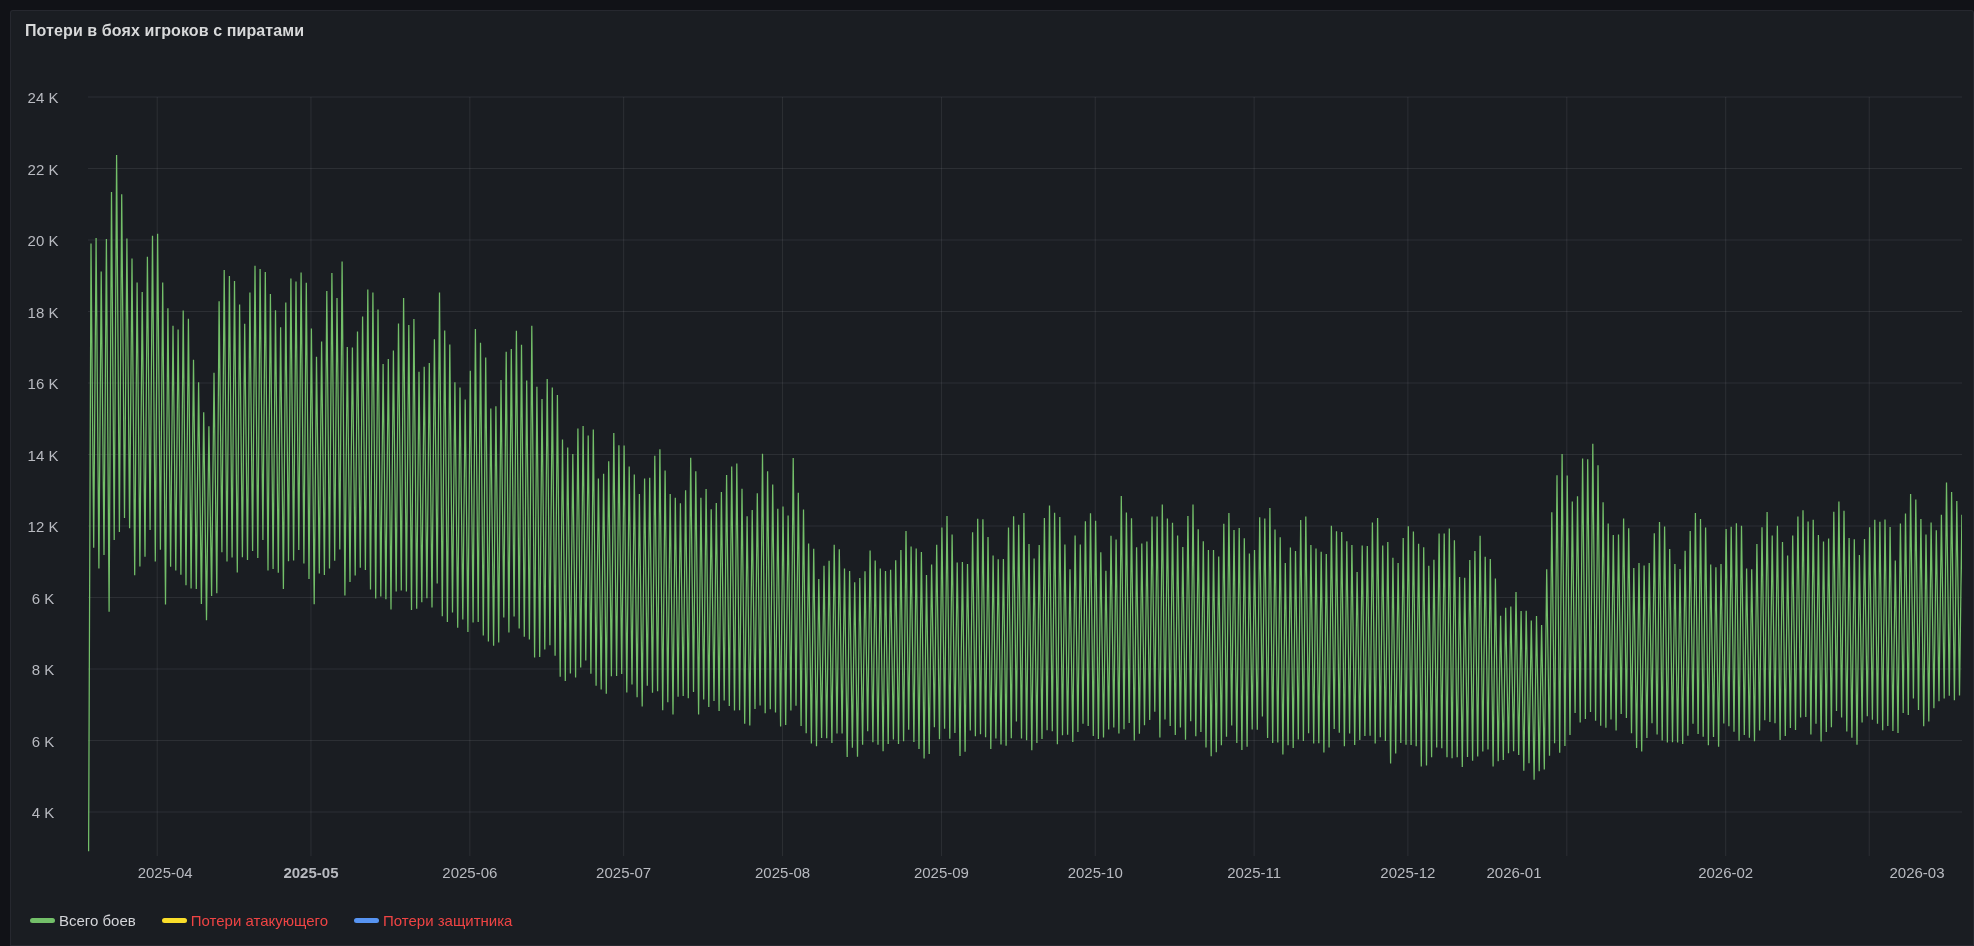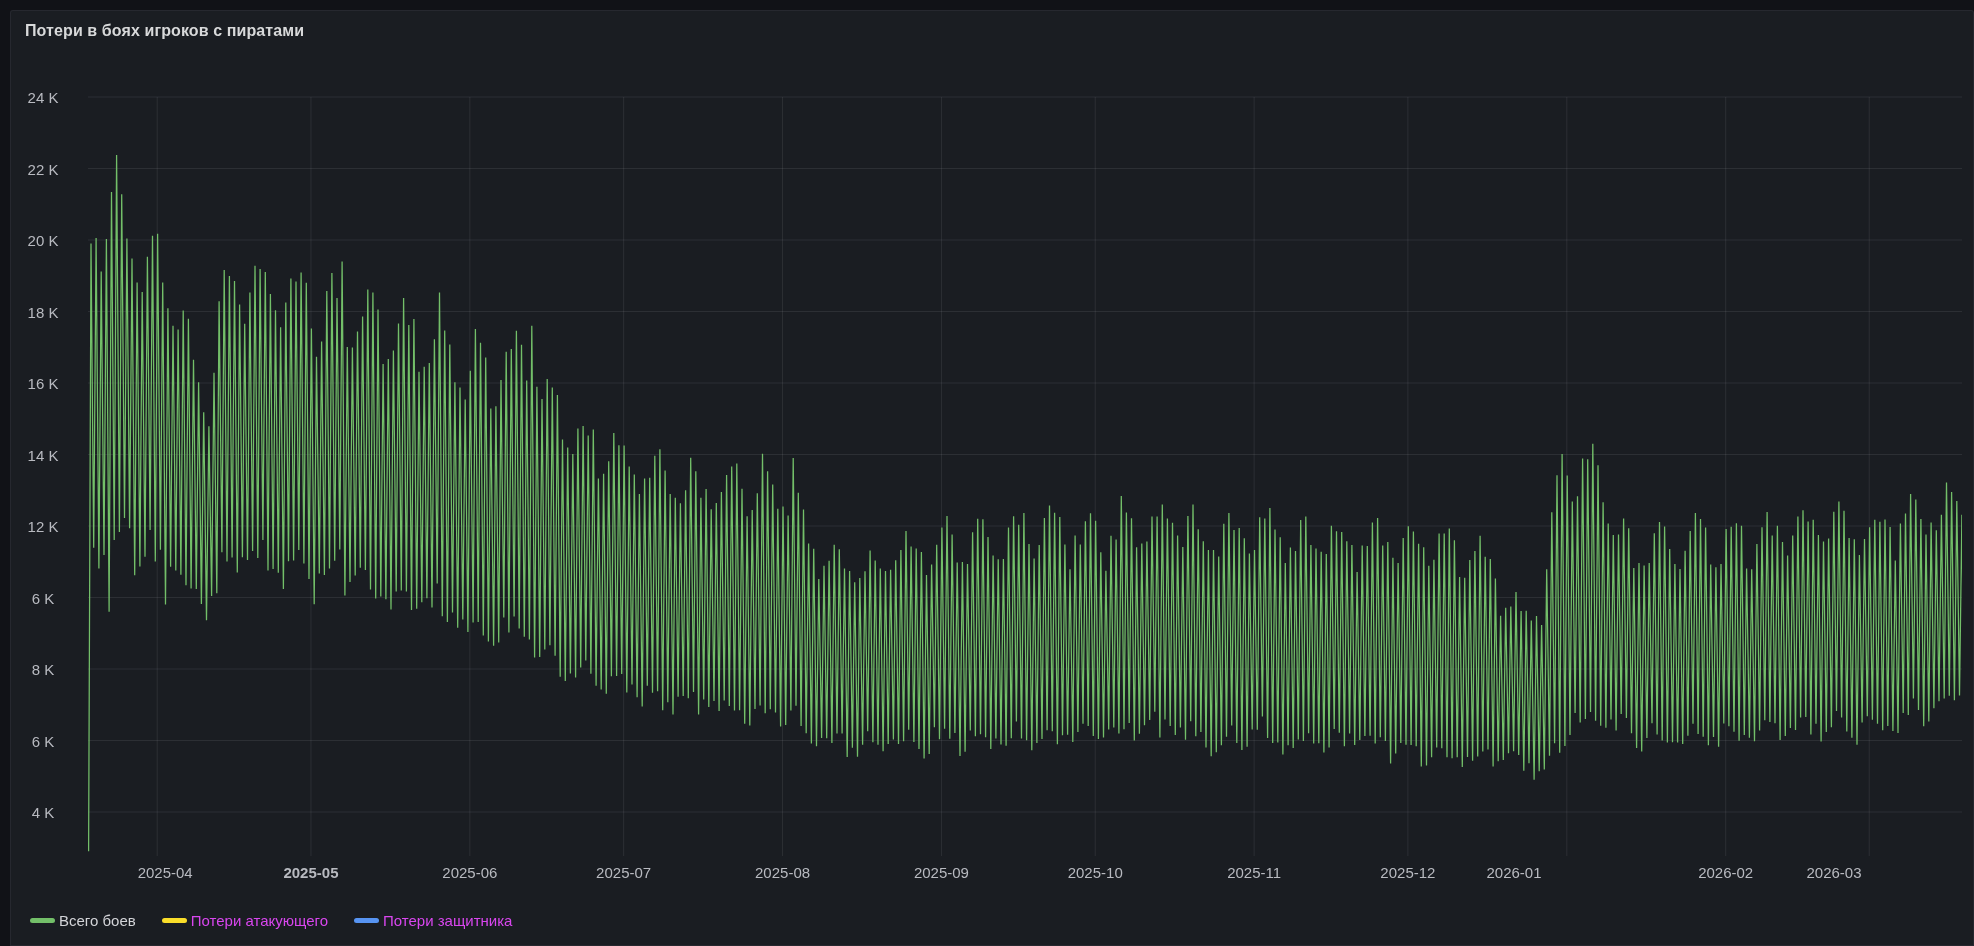--- a/index.html
+++ b/index.html
@@ -30,21 +30,21 @@
     font-size:15px; color:#b8bac0; top:864px; white-space:nowrap;
   }
   #legend {
     position:absolute; left:30px; top:905px; height:30px;
     display:flex; align-items:center; gap:26px;
   }
   .legend-item { display:flex; align-items:center; gap:4px; cursor:pointer; }
   .legend-pill { width:25px; height:5px; border-radius:3px; display:inline-block; }
   .legend-label { font-size:15px; }
   .legend-label.on  { color:#d3d4d8; }
-  .legend-label.off { color:#d946ef; }
+  .legend-label.off { color:#ef4444; }
 </style>
 </head>
 <body>
 
 <div id="panel">
   <div id="panel-title">Потери в боях игроков с пиратами</div>
 </div>
 
 <svg id="chart-svg" viewBox="0 0 1974 946" xmlns="http://www.w3.org/2000/svg">
     <line x1="88" x2="1962" y1="97" y2="97" stroke="rgba(204,204,220,0.10)" stroke-width="1"></line>
@@ -96,21 +96,21 @@
     <div class="x-tick-label" style="left: 310.973px; font-weight: bold;">2025-05</div>
     <div class="x-tick-label" style="left: 469.874px;">2025-06</div>
     <div class="x-tick-label" style="left: 623.648px;">2025-07</div>
     <div class="x-tick-label" style="left: 782.549px;">2025-08</div>
     <div class="x-tick-label" style="left: 941.449px;">2025-09</div>
     <div class="x-tick-label" style="left: 1095.22px;">2025-10</div>
     <div class="x-tick-label" style="left: 1254.12px;">2025-11</div>
     <div class="x-tick-label" style="left: 1407.9px;">2025-12</div>
     <div class="x-tick-label" style="left: 1514px;">2026-01</div>
     <div class="x-tick-label" style="left: 1725.7px;">2026-02</div>
-    <div class="x-tick-label" style="left: 1834px;">2026-03</div>
+    <div class="x-tick-label" style="left: 1917px;">2026-03</div>
   </div>
 <div id="legend">
     <div class="legend-item">
       <span class="legend-pill" style="background: rgb(115, 191, 105);"></span>
       <span class="legend-label on">Всего боев</span>
     </div>
     <div class="legend-item">
       <span class="legend-pill" style="background: rgb(250, 222, 42);"></span>
       <span class="legend-label off">Потери атакующего</span>
     </div>

